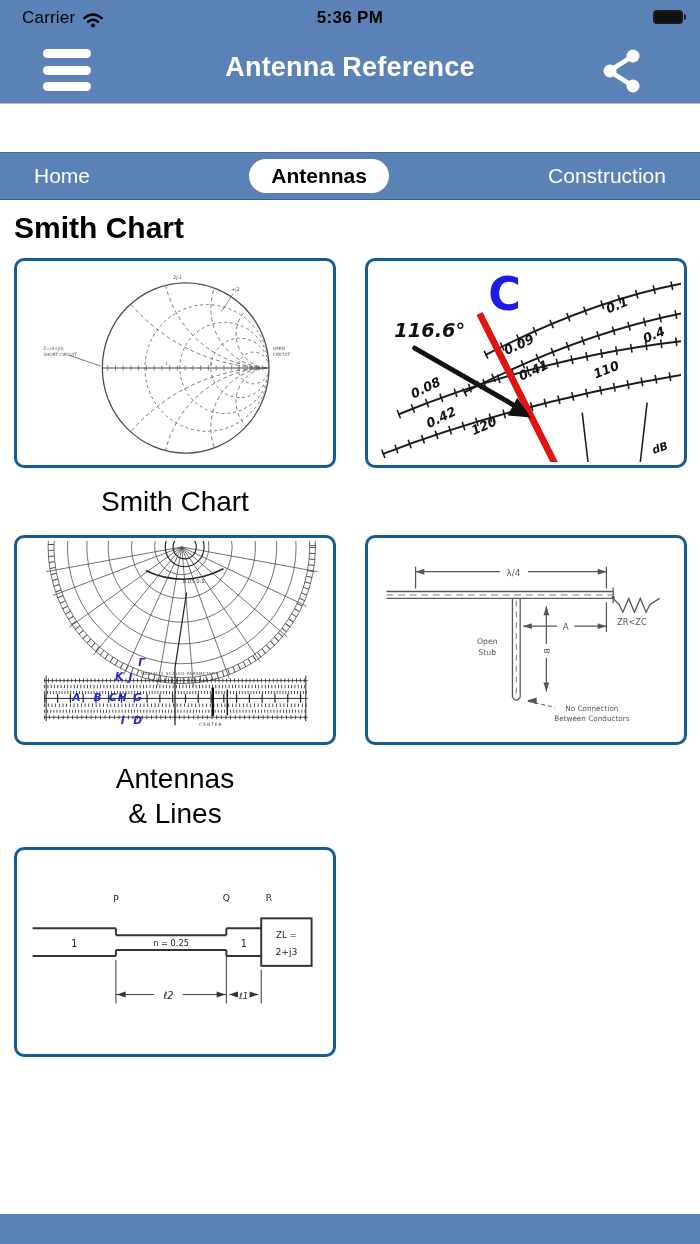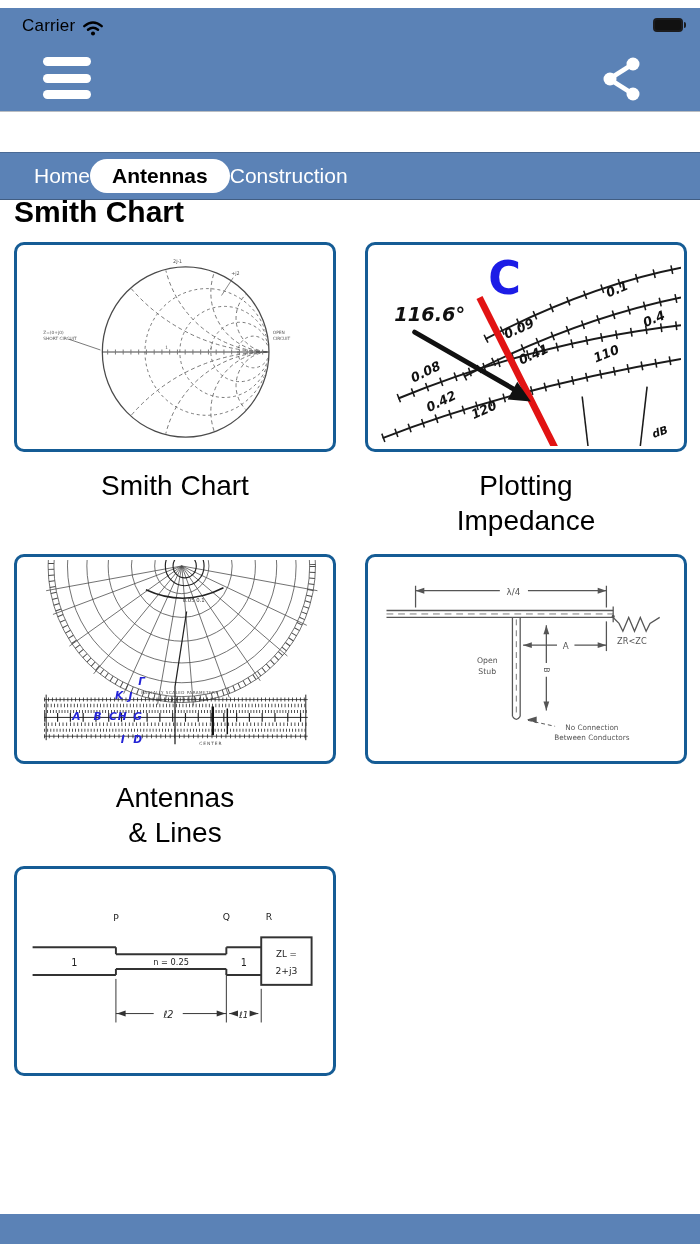--- a/index.html
+++ b/index.html
@@ -3,21 +3,21 @@
 <meta charset="utf-8">
 <style>
   html,body{margin:0;padding:0;}
   body{
     width:700px;height:1244px;position:relative;overflow:hidden;
     background:#ffffff;font-family:"Liberation Sans",sans-serif;
     -webkit-font-smoothing:antialiased;
   }
   
   .header{
-    position:absolute;top:8px;left:0;width:700px;height:104px;
+    position:absolute;top:0;left:0;width:700px;height:104px;
     background:#5b82b6;border-bottom:1px solid #b9bdc2;box-sizing:border-box;
   }
   .statusbar{
     position:relative;height:36px;color:#000;
     font-size:17px;display:flex;align-items:center;
   }
   .carrier{margin-left:22px;letter-spacing:.2px;}
   .wifi{margin-left:7px;margin-top:2px;}
   .sb-time{
     position:absolute;left:0;right:0;text-align:center;
@@ -34,27 +34,27 @@
   .hamburger span{display:block;width:48px;height:9px;background:#fff;border-radius:5px;}
   .nav-title{
     position:absolute;left:0;right:0;top:16px;text-align:center;
     color:#fff;font-size:27px;font-weight:700;letter-spacing:.2px;
   }
   .share{position:absolute;right:56px;top:11px;width:44px;height:48px;cursor:pointer;}
   
   .tabbar{
     position:absolute;top:152px;left:0;width:700px;height:48px;
     background:#5b82b6;display:flex;align-items:center;
-    padding:0 34px;box-sizing:border-box;
+    justify-content:space-between;padding:0 34px;box-sizing:border-box;
     border-top:1px solid rgba(0,0,0,.18);border-bottom:1px solid rgba(0,0,0,.28);
   }
   .tab{color:#fff;font-size:21px;font-weight:500;white-space:nowrap;cursor:pointer;}
   .tab.pill{background:#fff;color:#000;font-weight:700;border-radius:21px;padding:5px 22px;}
   
-  .content{position:absolute;top:184px;left:0;width:556px;}
+  .content{position:absolute;top:200px;left:0;width:556px;}
   .section-heading{margin:10px 0 12px 14px;font-size:30px;line-height:36px;font-weight:700;color:#000;}
   .grid{display:grid;grid-template-columns:322px 322px;column-gap:29px;padding-left:14px;}
   .cell{display:flex;flex-direction:column;align-items:center;margin-bottom:16px;}
   .card{
     width:322px;height:210px;box-sizing:border-box;background:#fff;
     border:3px solid #155c95;border-radius:10px;padding:3px;cursor:pointer;
   }
   .card svg{display:block;width:100%;height:100%;}
   .card-caption{
     margin-top:16px;font-size:28px;line-height:35px;color:#000;
@@ -72,31 +72,33 @@
 <body>
 
 <div class="header">
   <div class="statusbar">
     <span class="carrier">Carrier</span>
     <svg class="wifi" width="22" height="17" viewBox="0 0 24 18">
       <path d="M2.5,7.5 Q12,-0.5 21.5,7.5" fill="none" stroke="#000" stroke-width="2.6" stroke-linecap="round"></path>
       <path d="M6.5,11.5 Q12,7 17.5,11.5" fill="none" stroke="#000" stroke-width="2.6" stroke-linecap="round"></path>
       <circle cx="12" cy="15.5" r="2.2" fill="#000"></circle>
     </svg>
+    <span class="sb-time">5:36 PM</span>
     <span class="battery">
       <span class="batt-body"></span>
         <span class="batt-nub"></span>
     </span>
   </div>
   <div class="navbar">
     <div class="hamburger">
       <span></span>
         <span></span>
         <span></span>
     </div>
+    <div class="nav-title">Antenna Reference</div>
     <svg class="share" viewBox="0 0 44 48">
       <line x1="14" y1="21" x2="29" y2="11.5" stroke="#fff" stroke-width="4.5"></line>
       <line x1="14" y1="27" x2="29" y2="36.5" stroke="#fff" stroke-width="4.5"></line>
       <circle cx="33" cy="9" r="6.5" fill="#fff"></circle>
       <circle cx="10" cy="24" r="6.5" fill="#fff"></circle>
       <circle cx="33" cy="39" r="6.5" fill="#fff"></circle>
     </svg>
   </div>
 </div>
 
@@ -177,22 +179,20 @@
             <text x="140" y="92" transform="rotate(-24 140 92)">0.09</text>
             <text x="155" y="118" transform="rotate(-24 155 118)">0.41</text>
             <text x="232" y="116" transform="rotate(-22 232 116)">110</text>
             <text x="44" y="136" transform="rotate(-26 44 136)">0.08</text>
             <text x="60" y="166" transform="rotate(-26 60 166)">0.42</text>
             <text x="106" y="173" transform="rotate(-24 106 173)">120</text>
             <text x="292" y="192" font-size="11" transform="rotate(-20 292 192)">dB</text>
           </g>
         </svg>
       </div>
-      <div class="card-caption">Plotting
-Impedance</div>
     </div>
 
     <div class="cell">
       <div class="card">
         <svg viewBox="0 0 320 200" preserveAspectRatio="none">
           <g fill="none" stroke="#4a4a4a" stroke-width="0.8">
             <circle cx="167" cy="6" r="28"></circle>
               <circle cx="167" cy="6" r="52"></circle>
             <circle cx="167" cy="6" r="76"></circle>
               <circle cx="167" cy="6" r="98"></circle>

